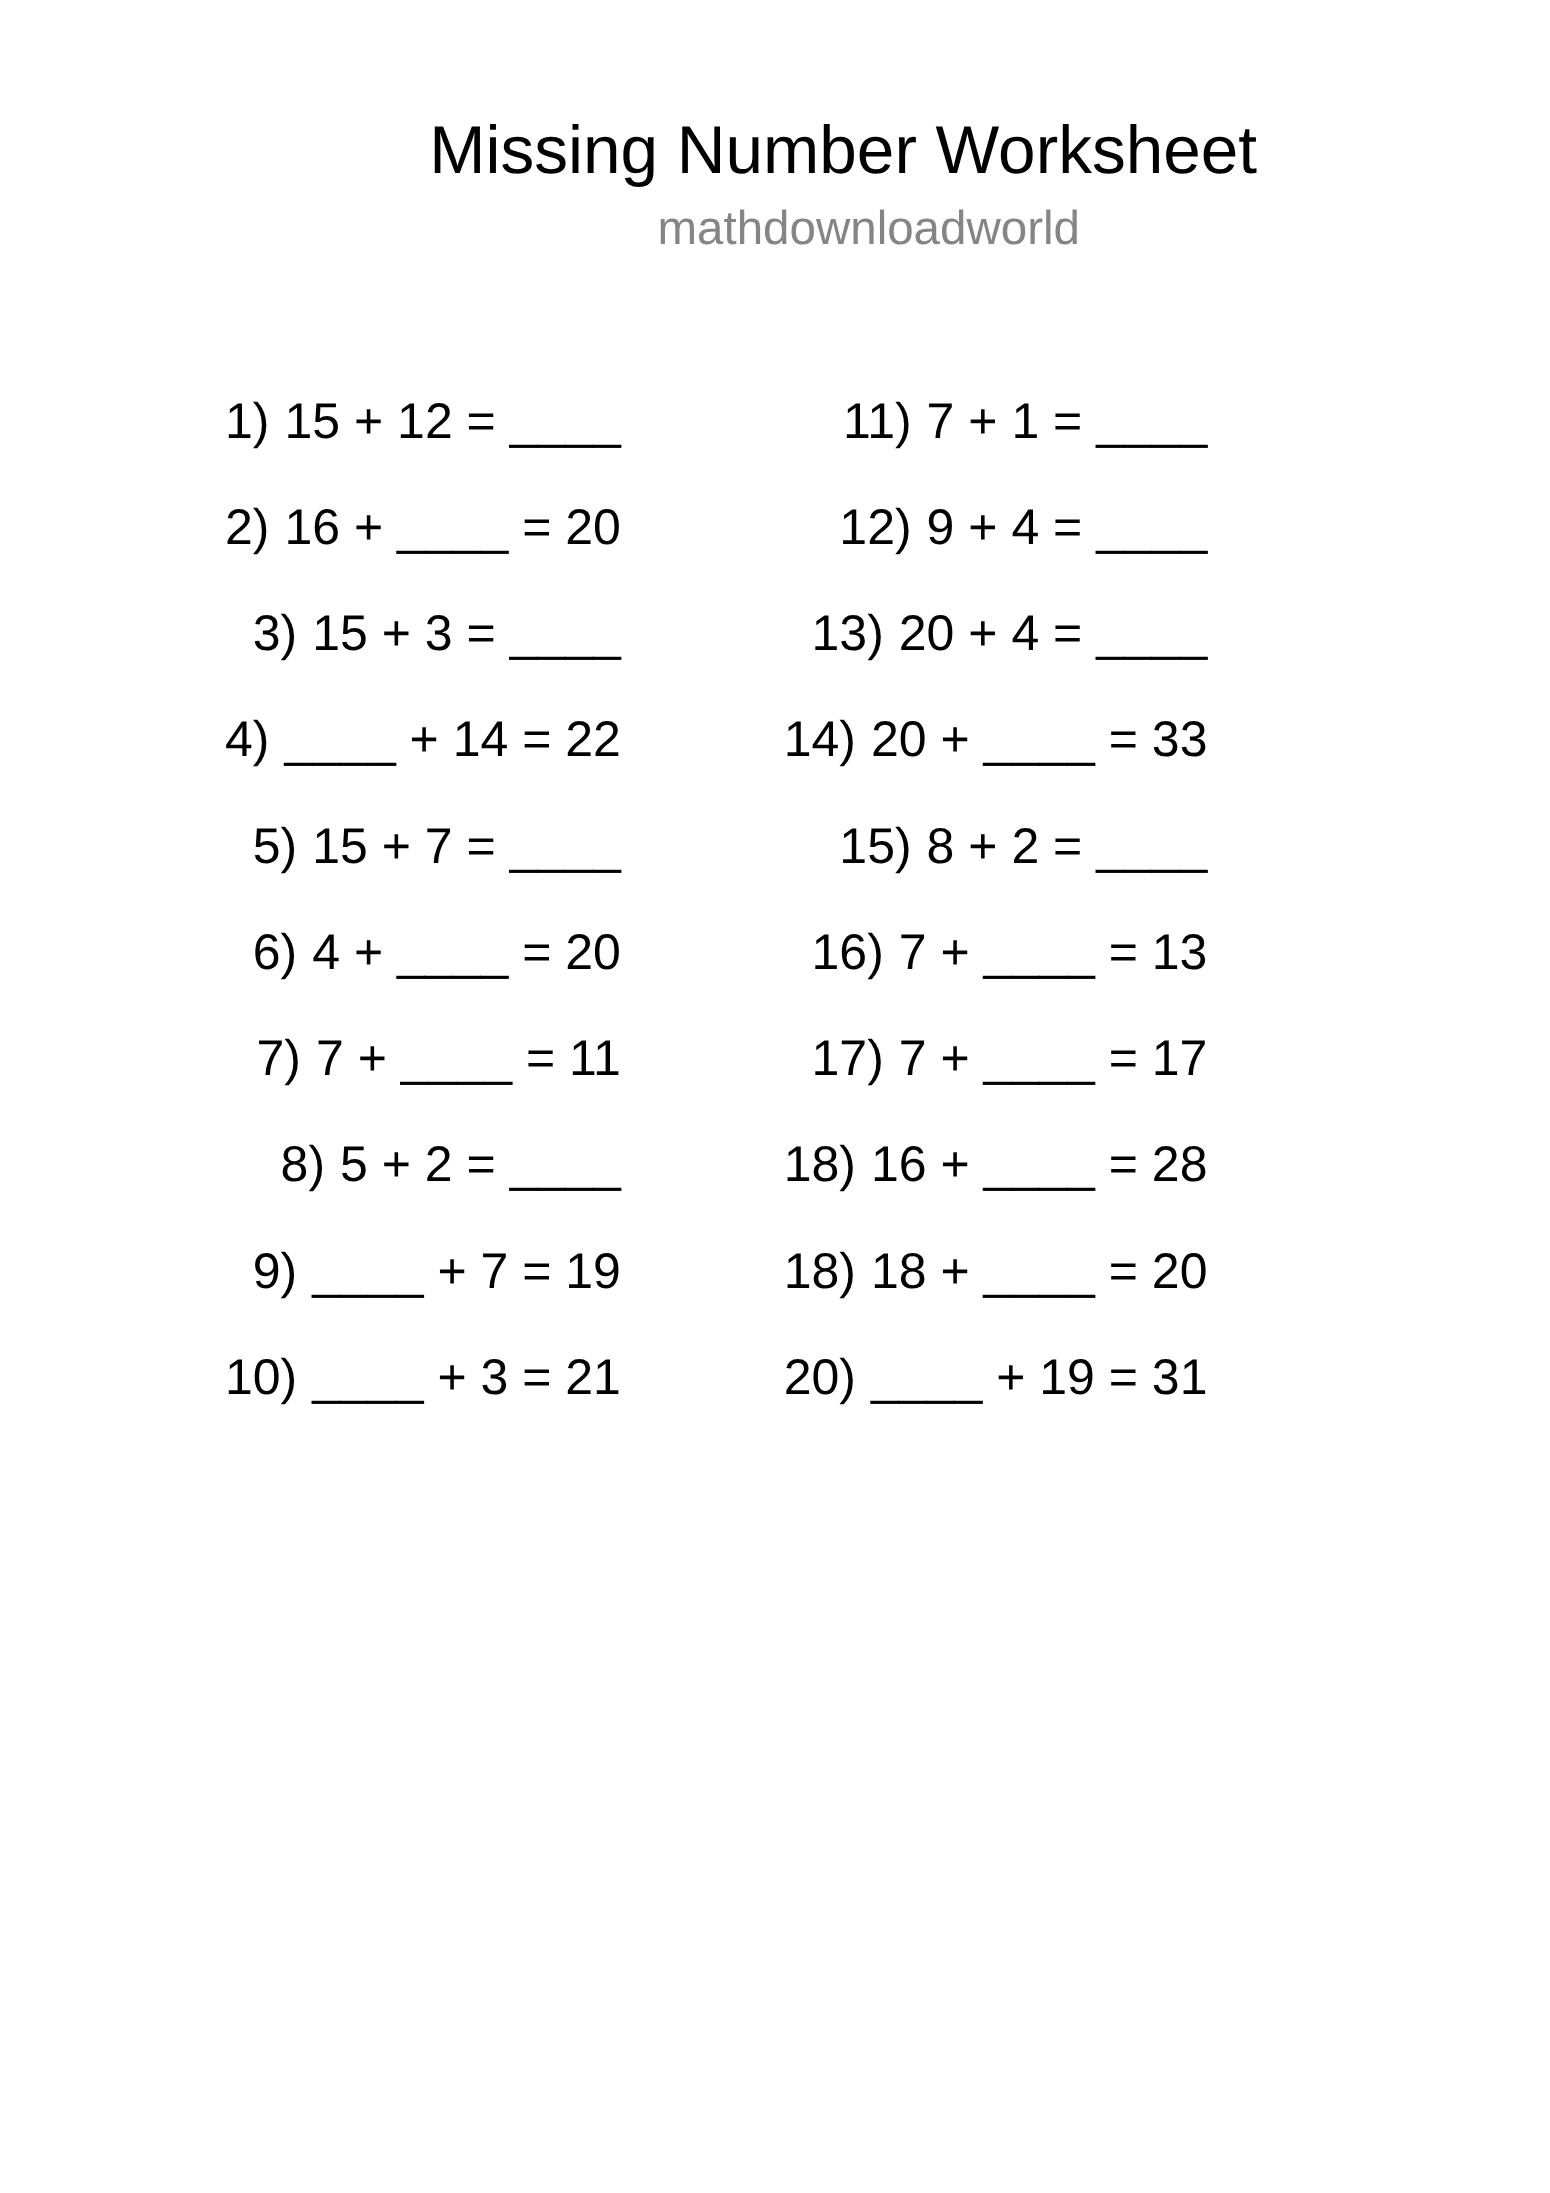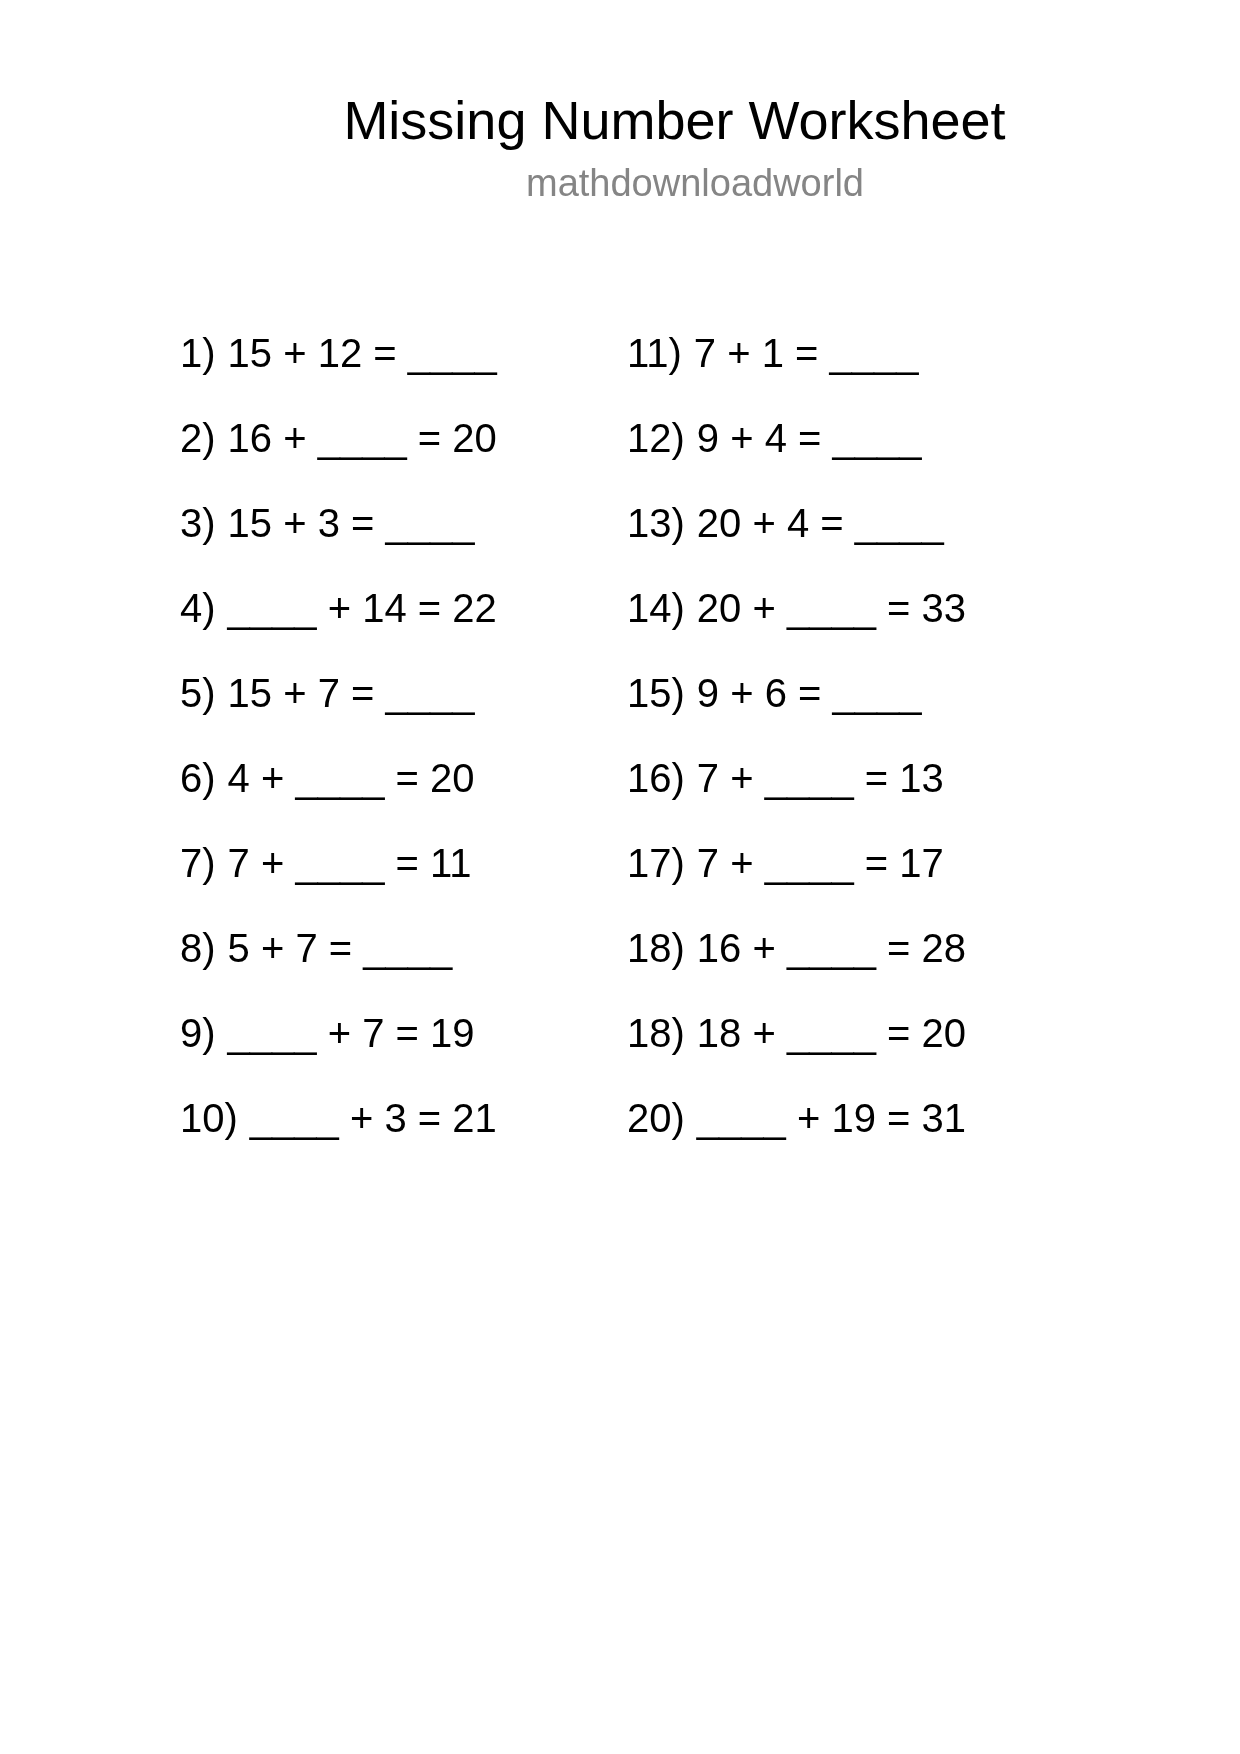--- a/index.html
+++ b/index.html
@@ -35,21 +35,22 @@
       text-align: center;
       font-size: 38px;
       line-height: 46px;
       color: #858585;
       padding-left: 150px;
       box-sizing: border-box;
       white-space: nowrap;
     }
     .column {
       position: absolute;
-      top: 328px;
+      top: 312px;
+      text-align: right;
     }
     .column.left { left: 180px; }
     .column.right { left: 627px; }
     .problem {
       height: 85px;
       font-size: 40px;
       line-height: 50px;
       white-space: nowrap;
     }
     .problem .num { margin-right: 12px; }
@@ -62,30 +63,30 @@
   <div class="subtitle">mathdownloadworld</div>
 
   <div class="column left">
     <div class="problem"><span class="num">1)</span><span>15 + 12 = ____</span></div>
     <div class="problem"><span class="num">2)</span><span>16 + ____ = 20</span></div>
     <div class="problem"><span class="num">3)</span><span>15 + 3 = ____</span></div>
     <div class="problem"><span class="num">4)</span><span>____ + 14 = 22</span></div>
     <div class="problem"><span class="num">5)</span><span>15 + 7 = ____</span></div>
     <div class="problem"><span class="num">6)</span><span>4 + ____ = 20</span></div>
     <div class="problem"><span class="num">7)</span><span>7 + ____ = 11</span></div>
-    <div class="problem"><span class="num">8)</span><span>5 + 7 = ____</span></div>
+    <div class="problem"><span class="num">8)</span><span>5 + 2 = ____</span></div>
     <div class="problem"><span class="num">9)</span><span>____ + 7 = 19</span></div>
     <div class="problem"><span class="num">10)</span><span>____ + 3 = 21</span></div>
   </div>
 
   <div class="column right">
     <div class="problem"><span class="num">11)</span><span>7 + 1 = ____</span></div>
     <div class="problem"><span class="num">12)</span><span>9 + 4 = ____</span></div>
     <div class="problem"><span class="num">13)</span><span>20 + 4 = ____</span></div>
     <div class="problem"><span class="num">14)</span><span>20 + ____ = 33</span></div>
-    <div class="problem"><span class="num">15)</span><span>9 + 6 = ____</span></div>
+    <div class="problem"><span class="num">15)</span><span>8 + 2 = ____</span></div>
     <div class="problem"><span class="num">16)</span><span>7 + ____ = 13</span></div>
     <div class="problem"><span class="num">17)</span><span>7 + ____ = 17</span></div>
     <div class="problem"><span class="num">18)</span><span>16 + ____ = 28</span></div>
     <div class="problem"><span class="num">18)</span><span>18 + ____ = 20</span></div>
     <div class="problem"><span class="num">20)</span><span>____ + 19 = 31</span></div>
   </div>
 </div>
 
 </body></html>

